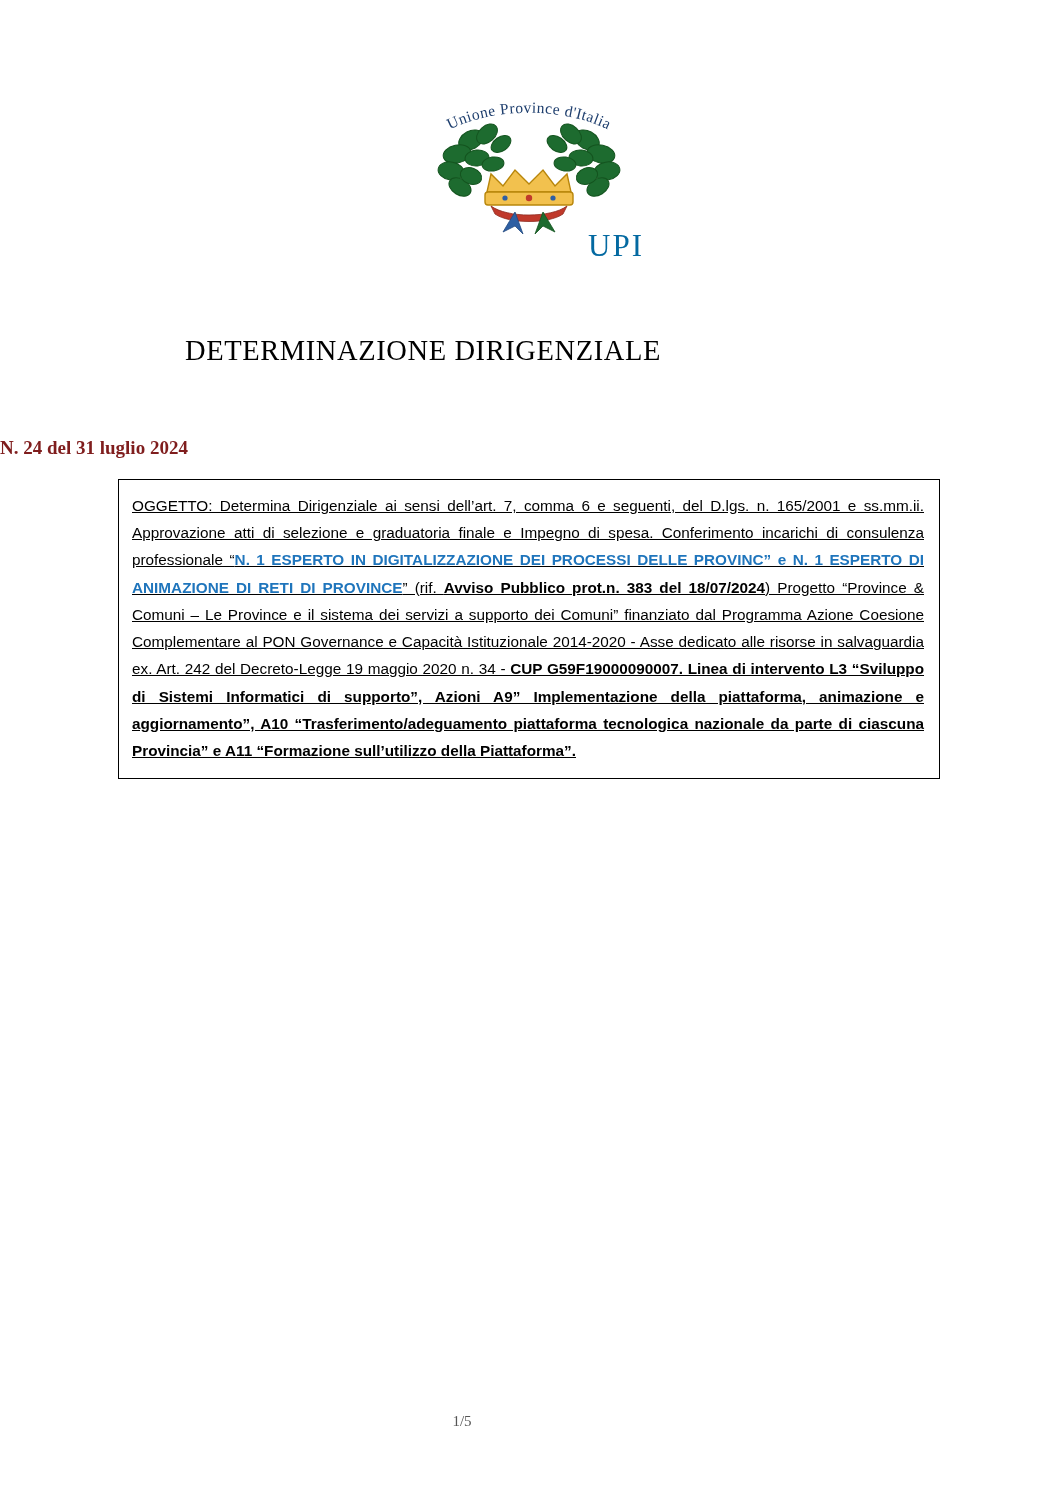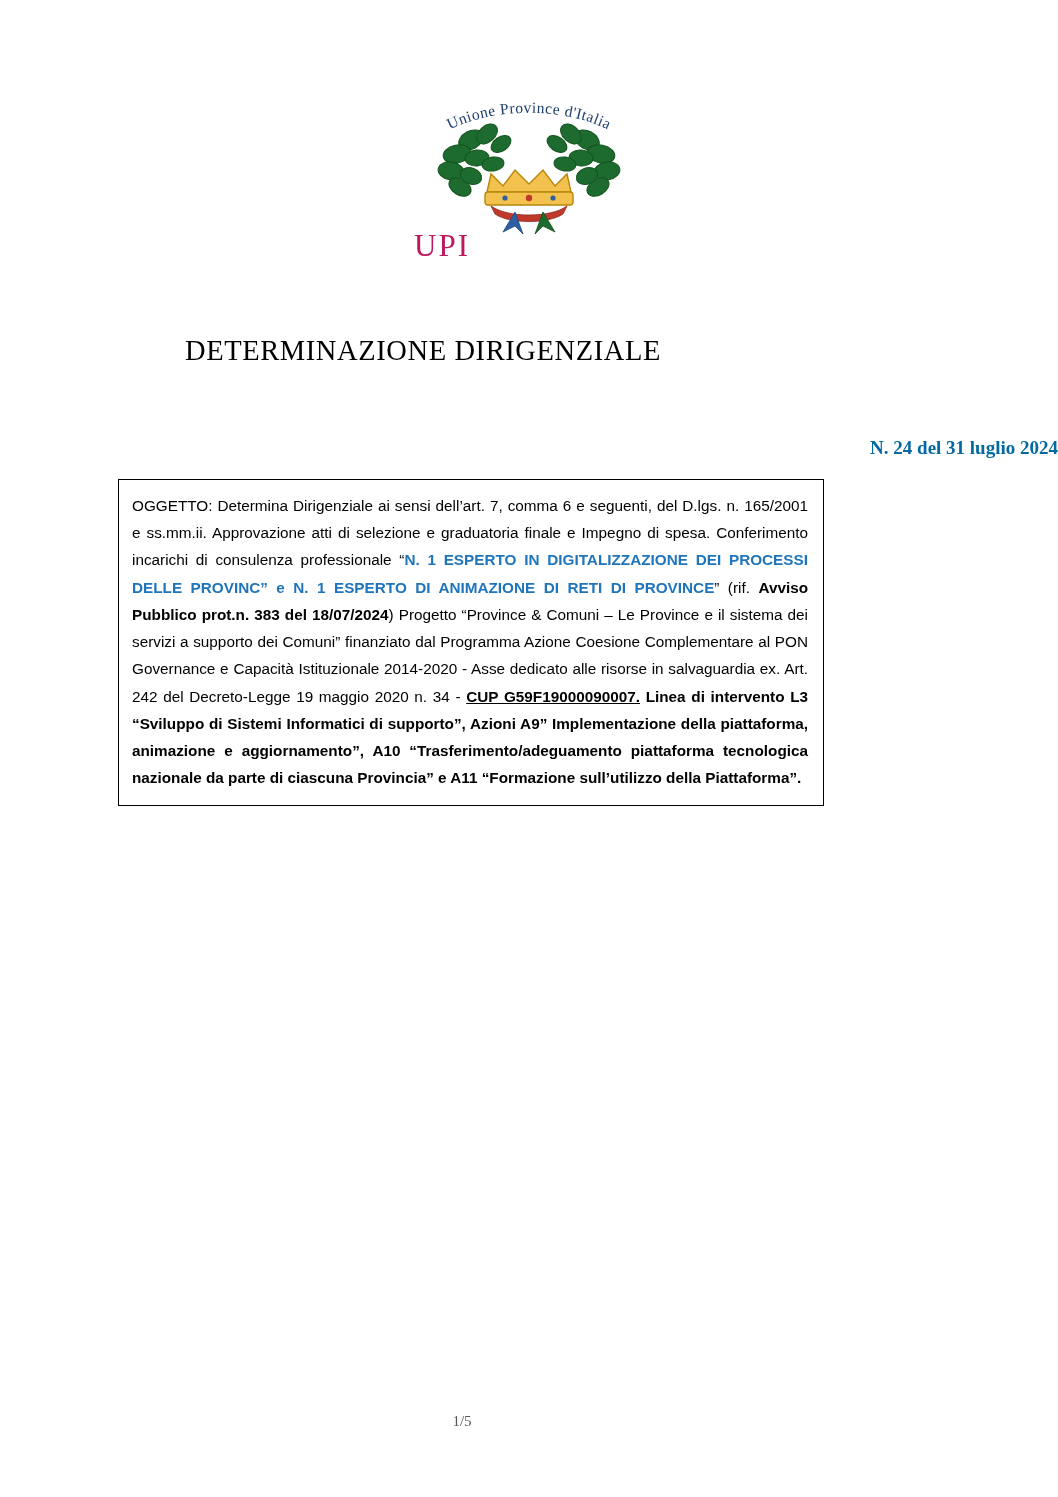--- a/index.html
+++ b/index.html
@@ -54,60 +54,61 @@
     top: 28px;
     left: 15px;
     width: 200px;
     height: 120px;
   }
   .logo-upi {
     position: absolute;
     top: 142px;
     left: 0;
     width: 230px;
-    text-align: left;
+    text-align: right;
     font-family: "Liberation Serif", serif;
     font-size: 31px;
     letter-spacing: 2px;
-    color: #be185d;
+    color: #0369a1;
   }
 
   
   .doc-title {
     position: absolute;
     top: 335px;
     left: 0;
     width: 846px;
     text-align: center;
     font-family: "Liberation Serif", serif;
     font-size: 28.5px;
     letter-spacing: 0.6px;
     color: #000;
   }
   .doc-number {
     position: absolute;
     top: 437px;
     left: 0;
     width: 1058px;
-    text-align: right;
+    text-align: left;
     font-family: "Liberation Serif", serif;
     font-weight: bold;
     font-size: 19px;
-    color: #0369a1;
+    color: #7f1d1d;
   }
 
   
   .oggetto-box {
     position: absolute;
     top: 479px;
     left: 118px;
-    width: 706px;
+    width: 822px;
     box-sizing: border-box;
     border: 1px solid #000;
     padding: 12px 15px 14px 13px;
+    text-decoration: underline;
   }
   .oggetto-text {
     font-family: "Liberation Sans", sans-serif;
     font-size: 15.3px;
     line-height: 1.78;
     text-align: justify;
     color: #000;
     margin: 0;
     hyphens: none;
   }

